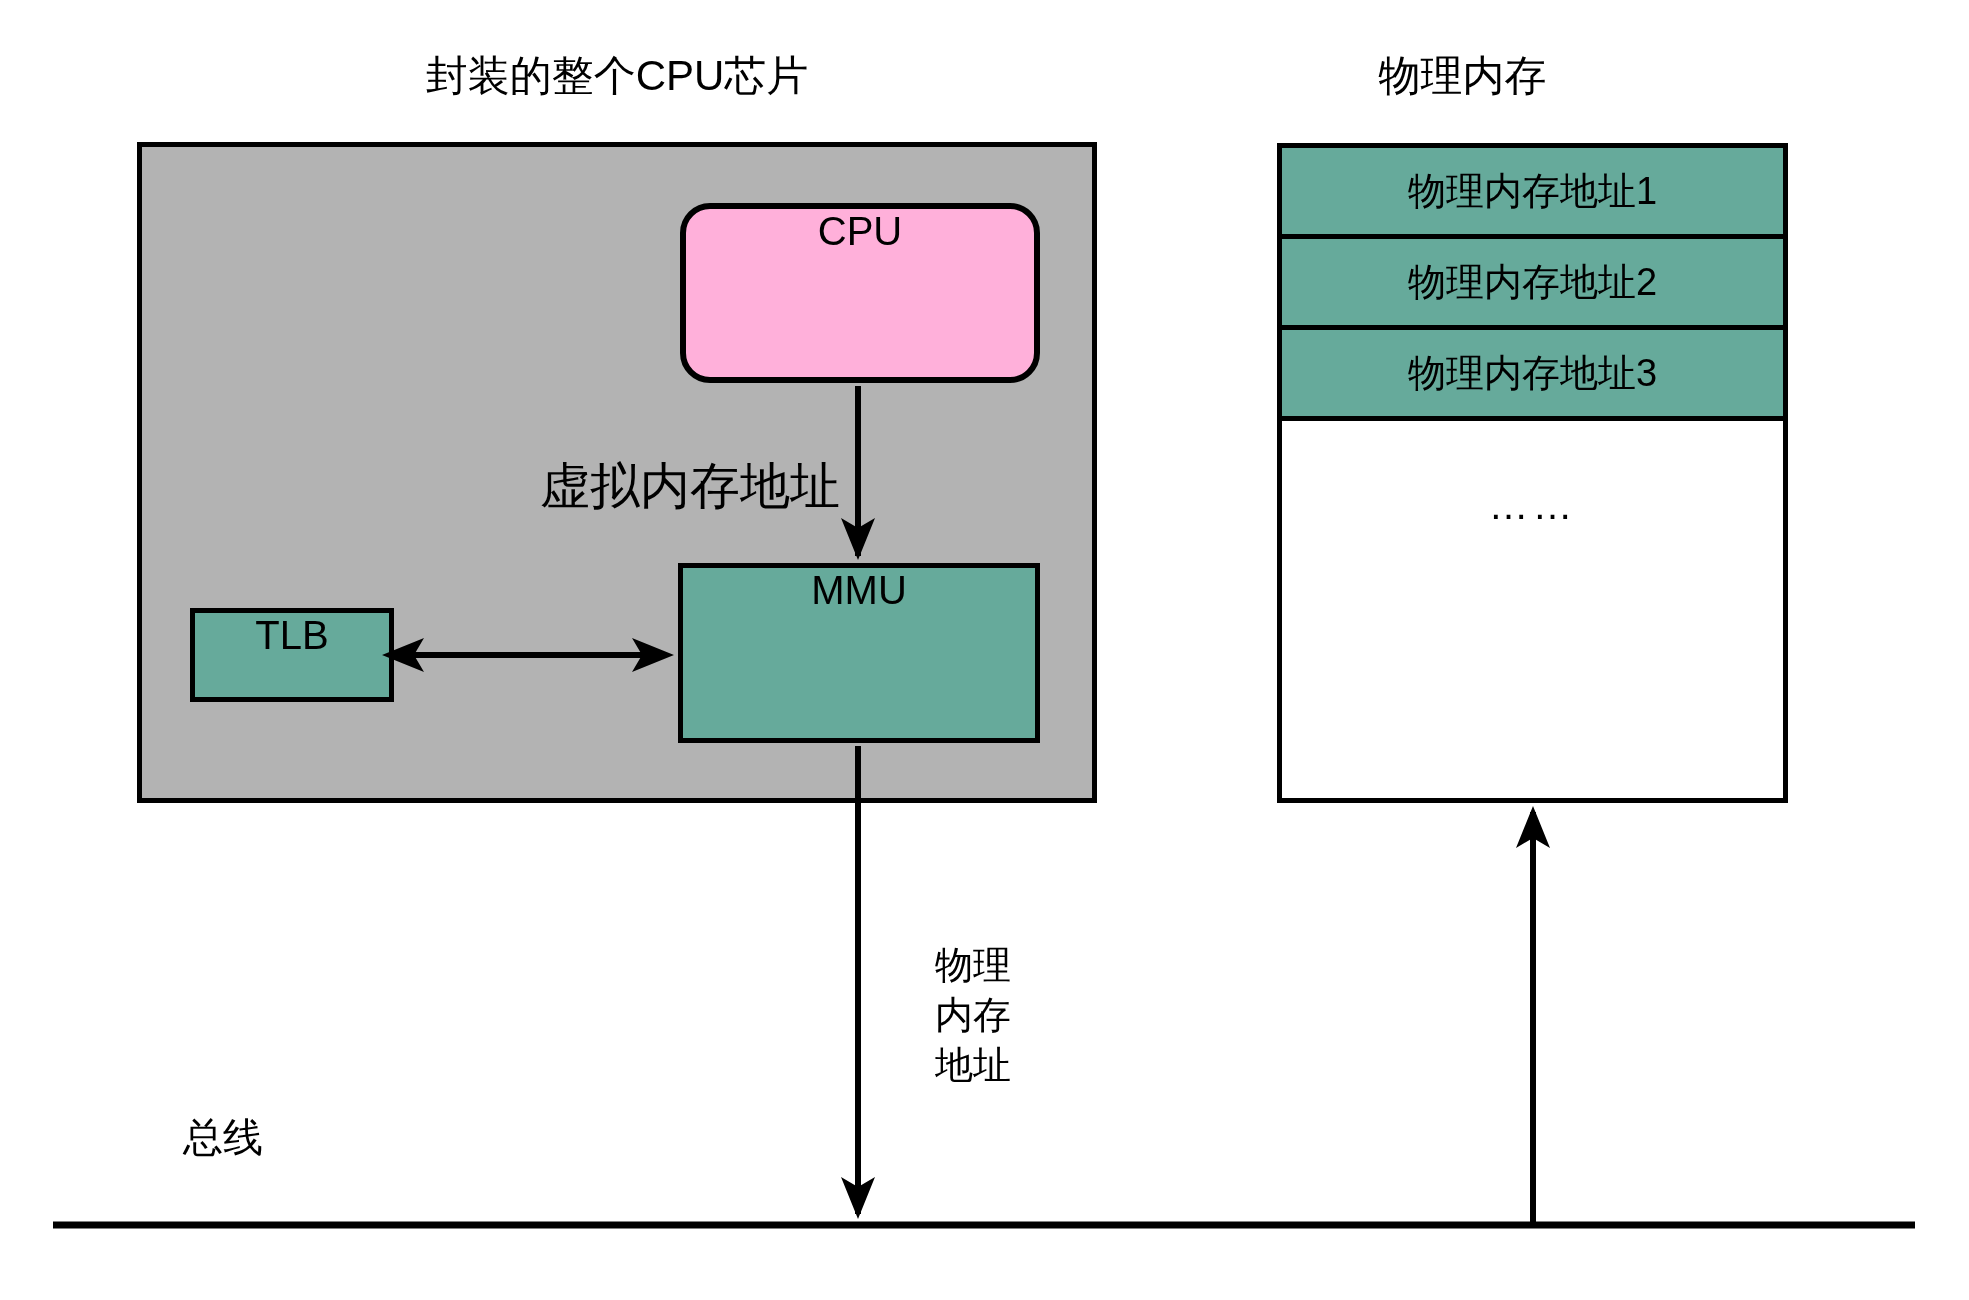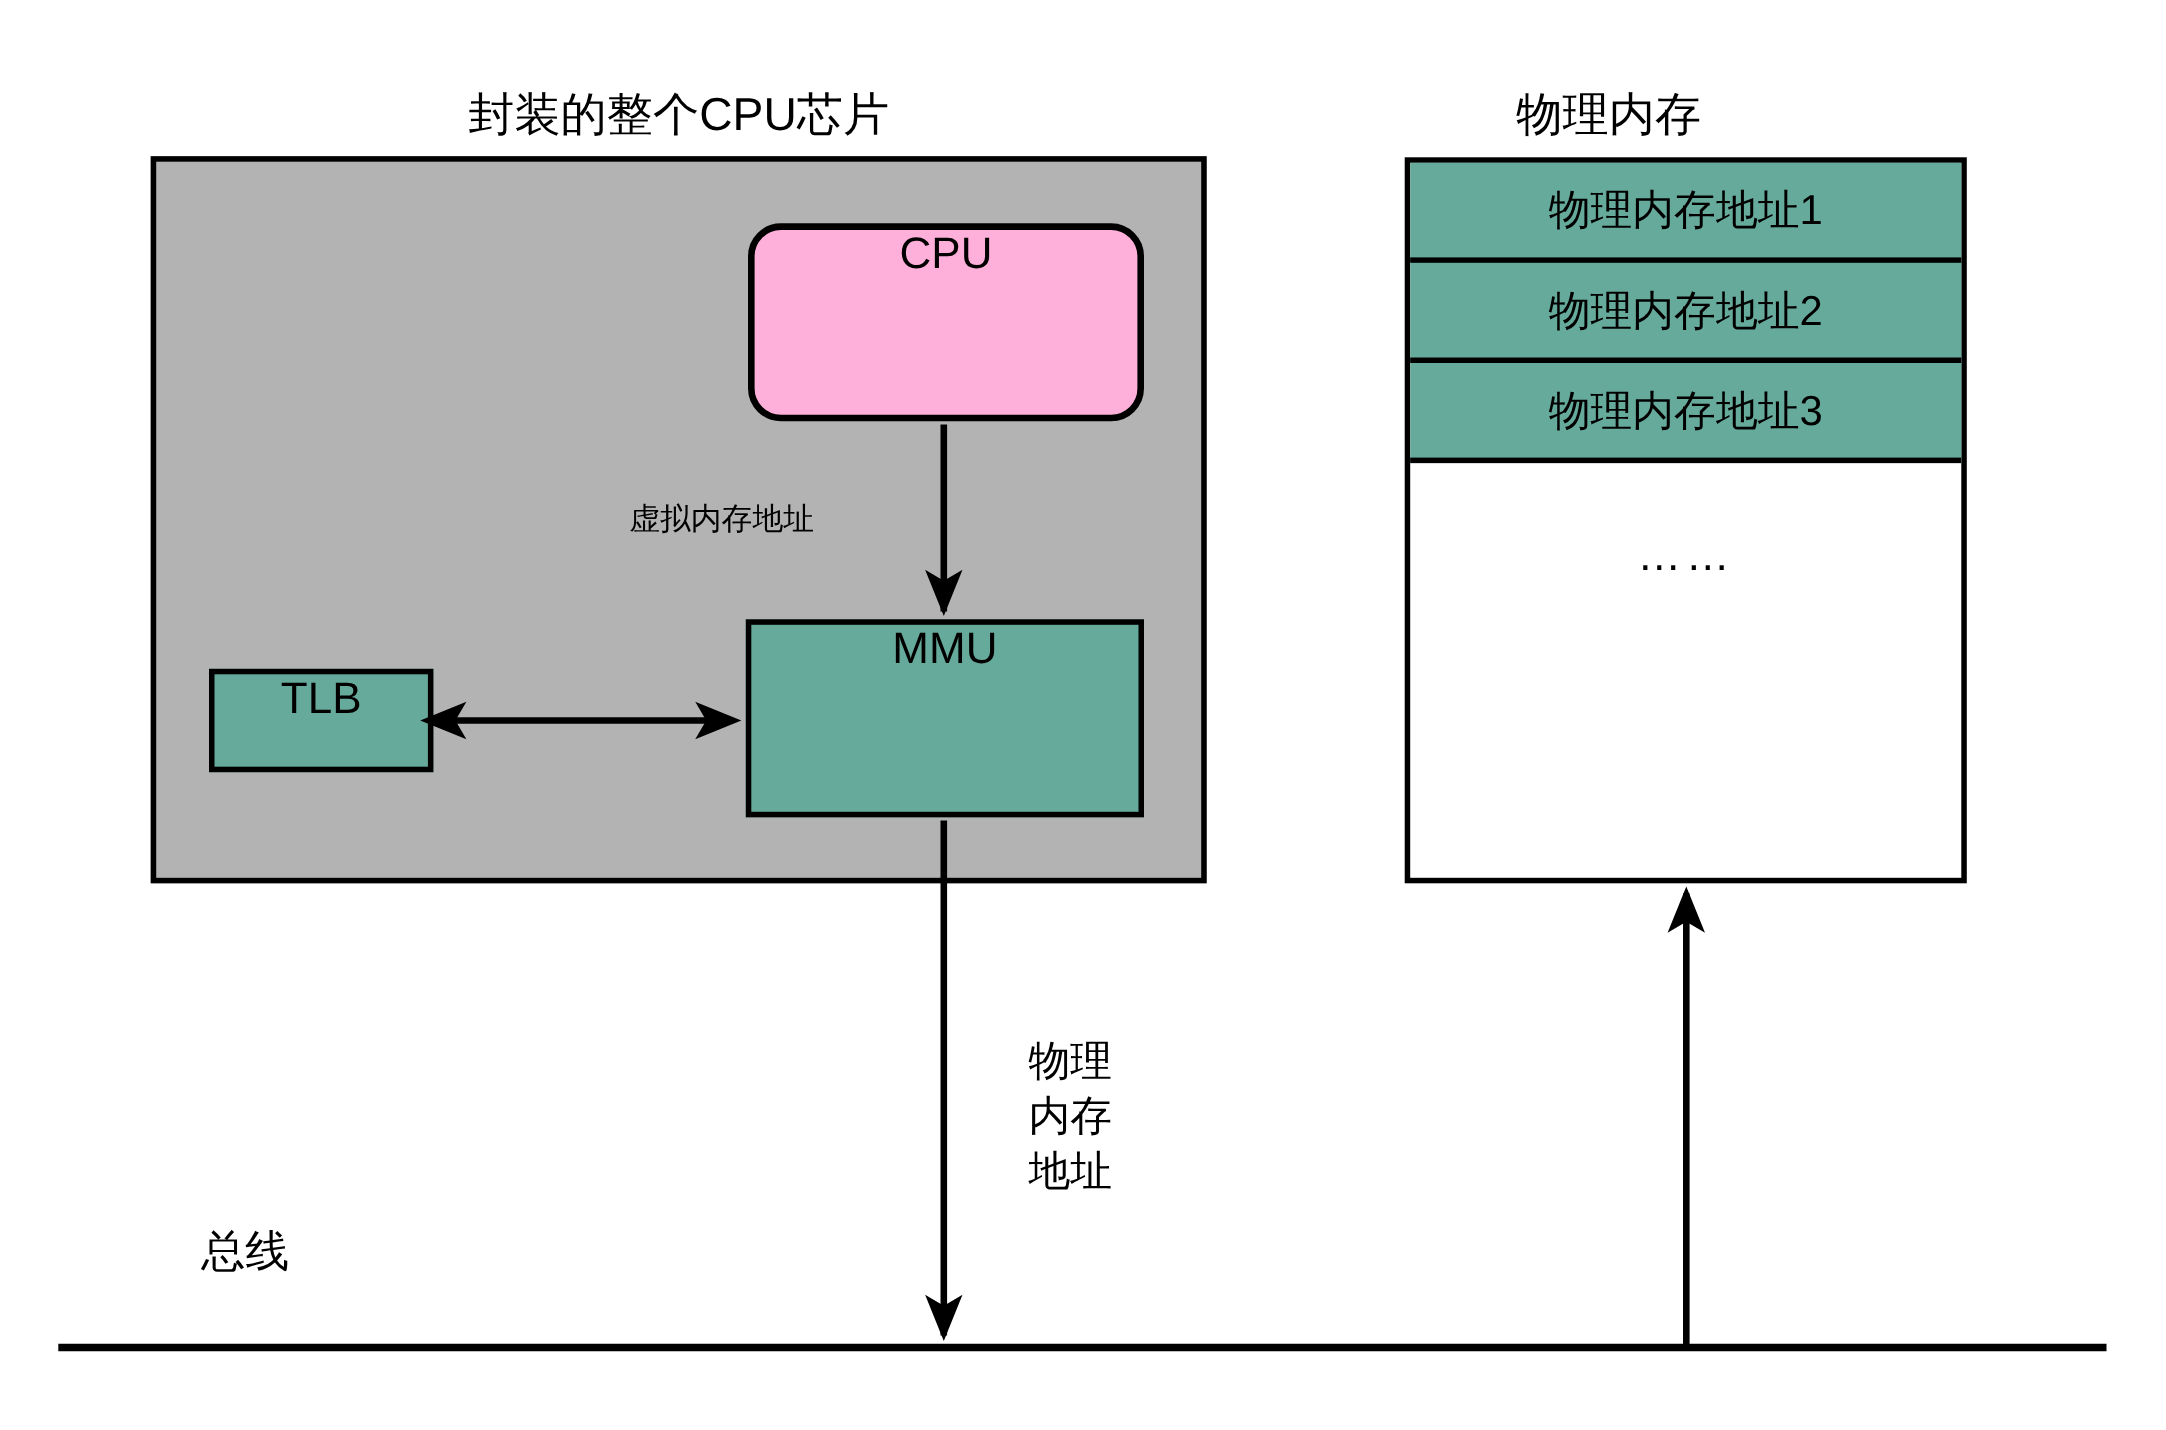--- a/index.html
+++ b/index.html
@@ -9,21 +9,21 @@
     --stroke:#000000;
     --memory-bg:#ffffff;
   }
   html,body{margin:0;padding:0;background:#ffffff;}
   #canvas{
     position:relative;width:1969px;height:1300px;background:#ffffff;overflow:hidden;
     font-family:"Liberation Sans","DejaVu Sans",sans-serif;color:#000;
   }
   .abs{position:absolute;}
   .title{
-    font-size:42px;font-weight:400;text-align:center;white-space:nowrap;margin-top:28px;
+    font-size:42px;font-weight:400;text-align:center;white-space:nowrap;
   }
   .box{
     position:absolute;border:5px solid var(--stroke);box-sizing:border-box;
     display:flex;justify-content:center;
     font-size:40px;
   }
   #chip-box{left:137px;top:142px;width:960px;height:661px;background:var(--chip-bg);}
   #cpu-box{left:680px;top:203px;width:360px;height:180px;background:var(--cpu-fill);border-radius:30px;border-width:6px;}
   #tlb-box{left:190px;top:608px;width:204px;height:94px;background:var(--teal-fill);}
   #mmu-box{left:678px;top:563px;width:362px;height:180px;background:var(--teal-fill);}
@@ -34,21 +34,21 @@
     background:var(--memory-bg);border:5px solid var(--stroke);box-sizing:border-box;
   }
   .mem-row{
     height:86px;border-bottom:5px solid var(--stroke);background:var(--teal-fill);
     display:flex;align-items:center;justify-content:center;font-size:38px;
   }
   #memory-ellipsis{
     position:absolute;left:0;top:335px;width:100%;text-align:center;
     font-size:40px;letter-spacing:4px;
   }
-  #virtual-address-label{left:572px;top:453px;font-size:28px;white-space:nowrap;}
+  #virtual-address-label{left:540px;top:453px;font-size:50px;white-space:nowrap;}
   #physical-address-label{left:935px;top:940px;font-size:38px;line-height:50px;}
   #bus-label{left:183px;top:1110px;font-size:40px;white-space:nowrap;}
   #arrow-layer{position:absolute;left:0;top:0;width:1969px;height:1300px;pointer-events:none;}
   #arrow-layer line{stroke:var(--stroke);}
   #arrow-layer polygon{fill:var(--stroke);stroke:none;}
 </style>
 </head>
 <body>
 
 <div id="canvas">

